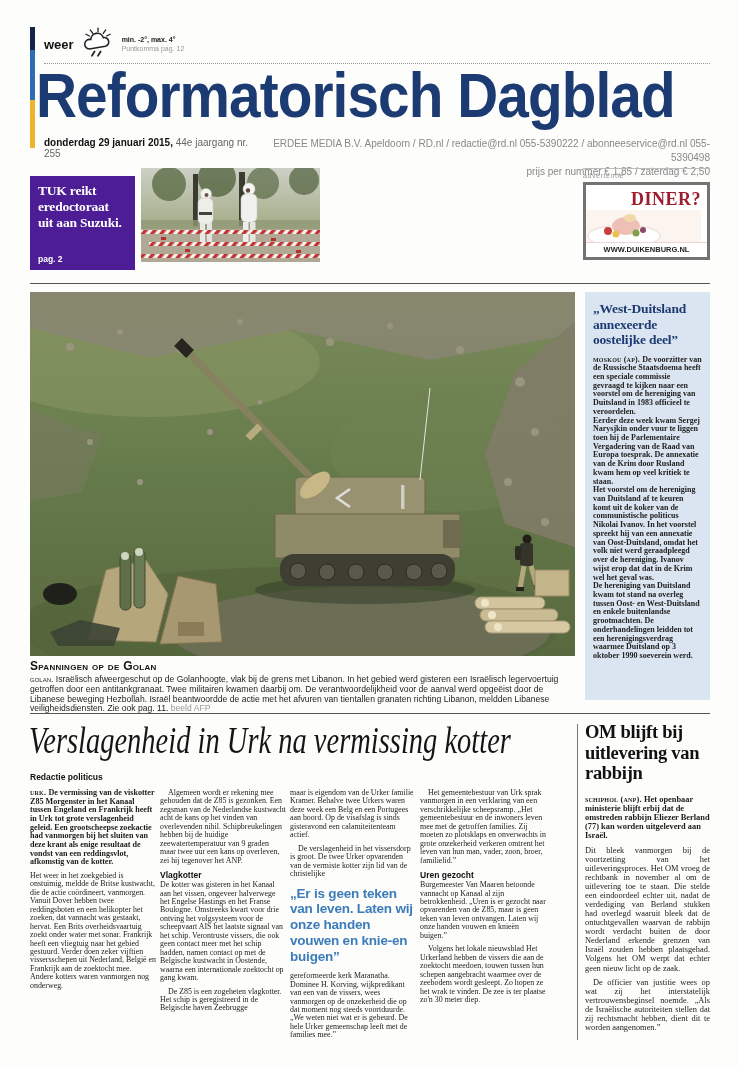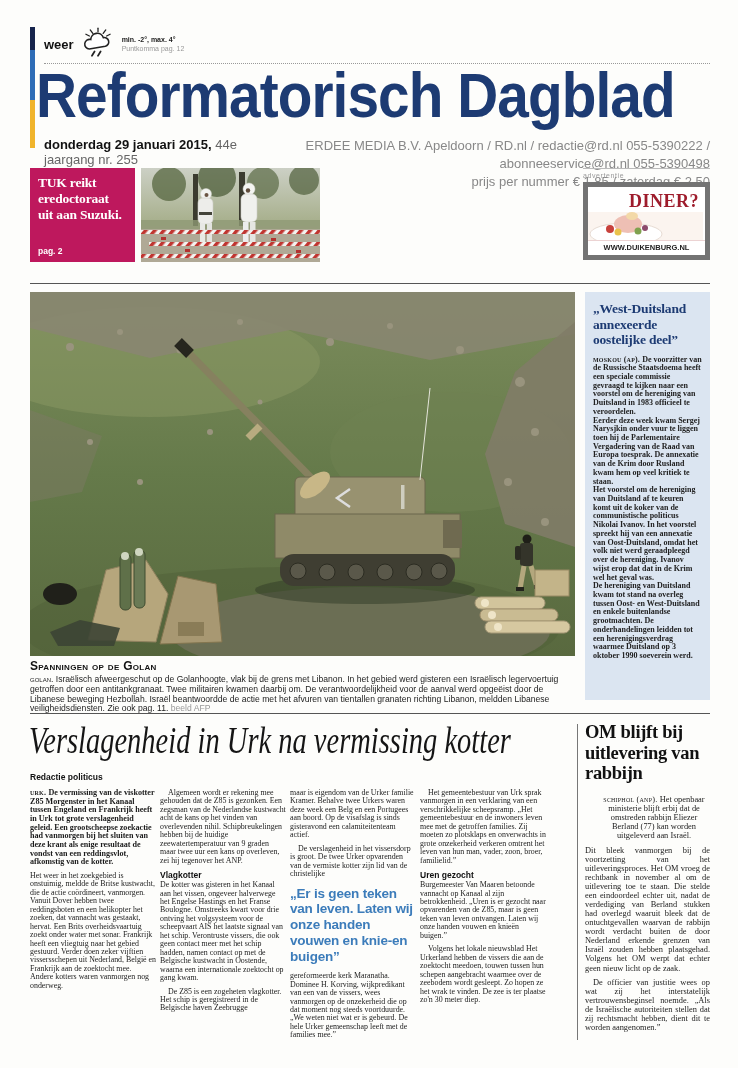--- a/index.html
+++ b/index.html
@@ -25,38 +25,38 @@
   .w-meta{font-family:"Liberation Sans",sans-serif;font-size:7px;line-height:1.3;white-space:nowrap;}
   .w-minmax{font-weight:bold;color:#222;}
   .w-ref{color:#999;}
 
   
   .masthead{left:36px;top:64px;font:bold 63px/1 "Liberation Sans",sans-serif;color:#1d3b73;
             letter-spacing:-1px;transform:scaleX(0.9);transform-origin:left top;white-space:nowrap;}
 
   
   .dateline{left:44px;top:137px;width:666px;display:flex;justify-content:space-between;
-            font-family:"Liberation Sans",sans-serif;font-size:13px;}
+            font-family:"Liberation Sans",sans-serif;font-size:10px;}
   .dl-date{font-weight:bold;color:#111;}
   .dl-issue{color:#666;}
   .dl-right{text-align:right;color:#888;line-height:1.4;}
 
   
   .teasers{left:30px;top:168px;width:680px;height:94px;display:flex;}
-  .tbox{background:#be185d;color:#fff;padding:7px 8px 6px;box-sizing:border-box;
-        display:flex;flex-direction:column;height:94px;}
+  .tbox{background:#4c1d95;color:#fff;padding:7px 8px 6px;box-sizing:border-box;
+        display:flex;flex-direction:column;height:94px;margin-top:8px;}
   .tbox-1{width:105px;}
   .tbox-2{width:104px;margin-left:6px;}
   .tbox-3{width:114px;margin-left:13px;}
   .tbox .t{font:bold 13.5px/1.18 "Liberation Serif",serif;letter-spacing:-0.2px;}
   .tbox .pg{margin-top:auto;font:bold 8.5px "Liberation Sans",sans-serif;}
   .tphoto{width:179px;height:94px;margin-left:6px;overflow:hidden;}
   .adcol{width:127px;margin-left:auto;border-top:1px solid #bbb;padding-top:2px;box-sizing:border-box;}
   .adlabel{font:7px "Liberation Sans",sans-serif;color:#999;letter-spacing:0.6px;margin:1px 0 3px;}
-  .adbox{border:5px solid #737373;height:78px;background:#fff;display:flex;flex-direction:column;box-sizing:border-box;}
+  .adbox{border:3px solid #737373;height:78px;background:#fff;display:flex;flex-direction:column;box-sizing:border-box;}
   .adtitle{text-align:right;padding:4px 6px 0;font:bold 18px "Liberation Serif",serif;color:#9e1c2c;letter-spacing:0.5px;}
   .adimg{flex:1;position:relative;overflow:hidden;}
   .adimg svg{position:absolute;left:0;bottom:0;}
   .adurl{text-align:center;font:bold 7.5px "Liberation Sans",sans-serif;color:#222;
          padding:2px 0 3px;border-top:1px solid #ecd3d3;}
 
   .rule1{left:30px;top:283px;width:680px;border-top:1px solid #555;}
   .rule2{left:30px;top:713px;width:680px;border-top:1px solid #555;}
 
   
@@ -88,21 +88,21 @@
   .col p.pind{text-indent:8px;}
   .col .sub{font:bold 8.5px "Liberation Sans",sans-serif;color:#111;margin:3px 0 1px;}
   .pquote{font:bold 13.5px/1.18 "Liberation Sans",sans-serif;color:#3c7cba;
           letter-spacing:-0.2px;margin:7px 0;}
   .vrule{left:577px;top:724px;height:316px;border-left:1px solid #777;}
 
   
   .om{left:585px;top:722px;width:125px;}
   .om h3{margin:0 0 11px;font:bold 18.5px/1.12 "Liberation Serif",serif;color:#111;letter-spacing:-0.3px;}
   .om p{margin:0 0 5px;font:8.4px/1.08 "Liberation Serif",serif;color:#1b1b1b;text-align:justify;}
-  .om p.intro{font-weight:normal;text-align:center;margin-left:13px;}
+  .om p.intro{font-weight:bold;text-align:left;}
   .om p.pind{text-indent:8px;}
 </style>
 </head>
 <body>
 
 <div id="page">
 
   <div class="abs colorbar">
     <div class="cb-navy"></div>
     <div class="cb-blue"></div>

